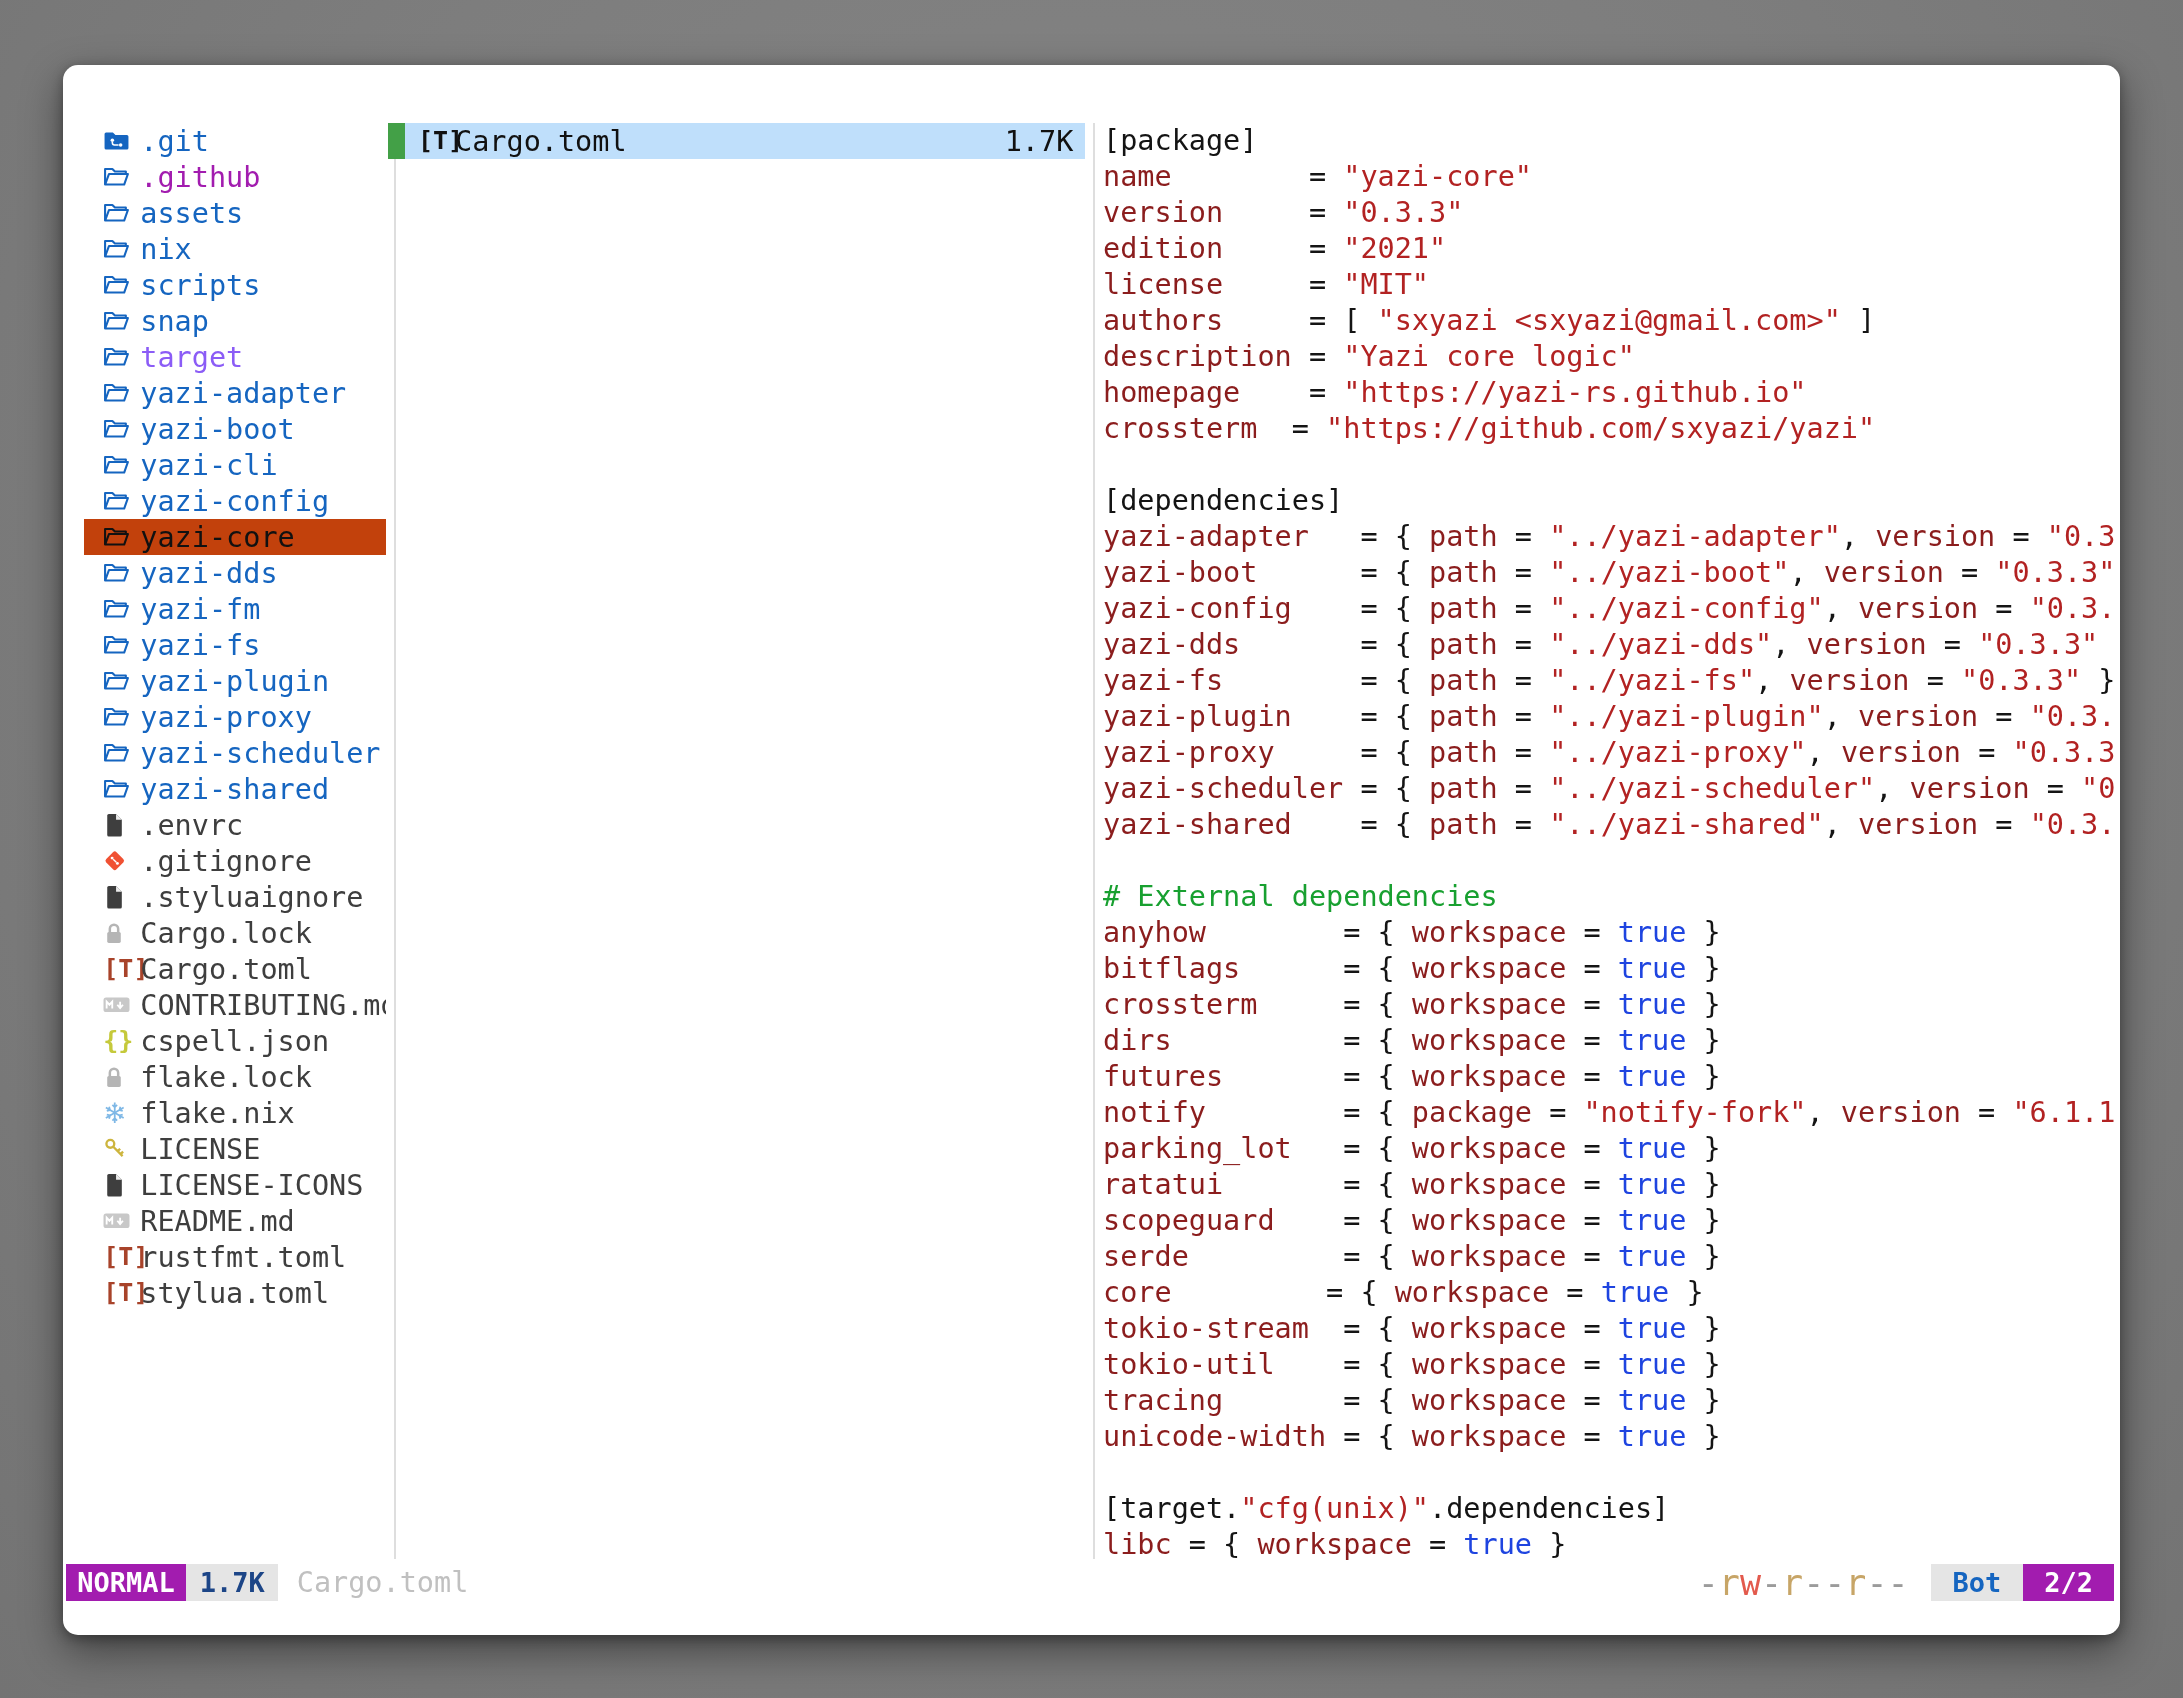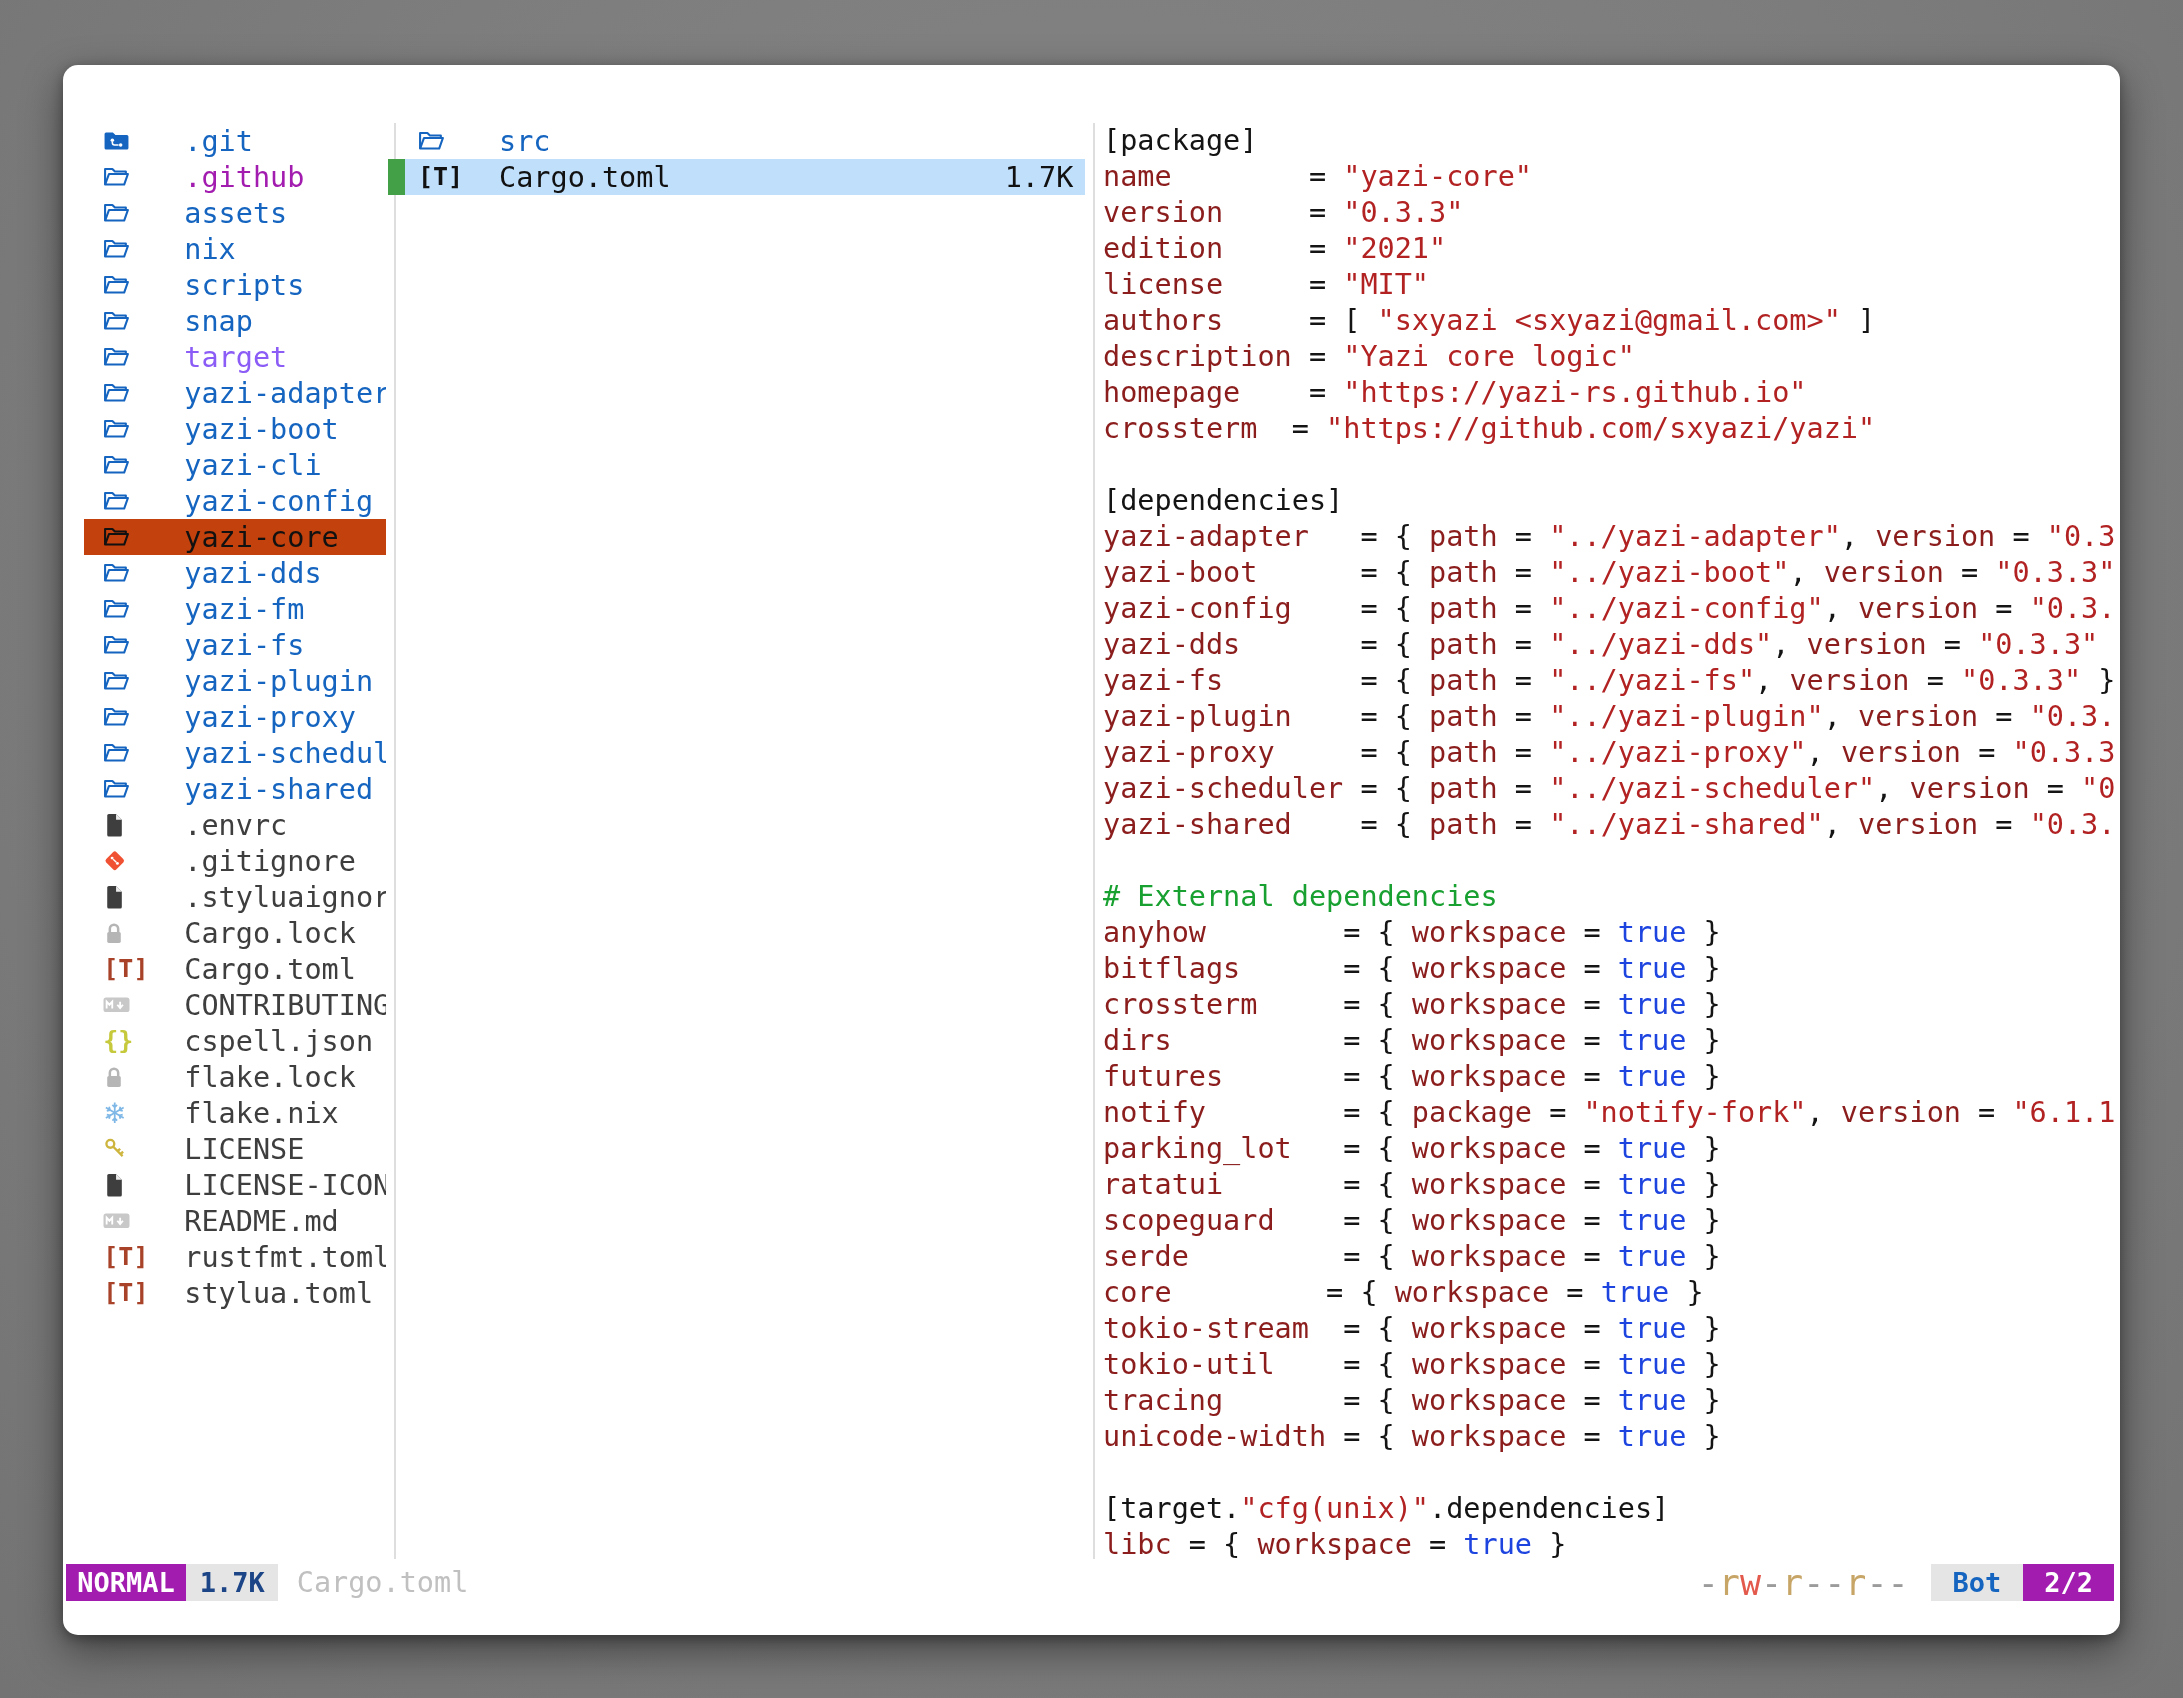--- a/index.html
+++ b/index.html
@@ -11,21 +11,21 @@
   .window{
     position:absolute;left:63px;top:65px;width:2057px;height:1570px;
     background:#ffffff;border-radius:15px;
     box-shadow:0 15px 42px rgba(0,0,0,0.45), 0 3.4px 11.7px rgba(0,0,0,0.30);
   }
   .vsep{position:absolute;top:58px;width:1.7px;height:1436px;background:#dedede;}
   .vsep.s1{left:331px;}
   .vsep.s2{left:1030px;}
 
   .pane{position:absolute;top:58px;}
-  .row{height:36px;display:flex;align-items:center;font-size:28.5px;white-space:pre;gap:44px;}
+  .row{height:36px;display:flex;align-items:center;font-size:28.5px;white-space:pre;}
   .row .ic{width:37px;display:flex;align-items:center;justify-content:flex-start;flex:0 0 37px;}
   .row .ic svg{display:block;}
   .row .ic .tic{font-size:25px;line-height:36px;}
   .row .lbl{overflow:hidden;}
 
   .sidebar{left:21px;width:302px;}
   .sidebar .row{padding-left:19.3px;}
   .sidebar .row.selected{background:#c2410c;}
 
   .middle{left:325px;width:697px;}
@@ -191,24 +191,20 @@
           </svg></span><span class="lbl" style="color:#3e3e3e">LICENSE-ICONS</span></div>
       <div class="row"><span class="ic"><svg width="27" height="23.5" viewBox="0 0 26 22">
             <rect x="0.5" y="4" width="25" height="14" rx="2.5" fill="#c8c8c8"></rect>
             <path d="M3.5 14.5 V8 L6.2 11 L8.9 8 V14.5" fill="none" stroke="#fff" stroke-width="1.8"></path>
             <path d="M16.5 8 V13.5 M13.8 11 L16.5 14.2 L19.2 11" fill="none" stroke="#fff" stroke-width="1.8"></path>
           </svg></span><span class="lbl" style="color:#3e3e3e">README.md</span></div>
       <div class="row"><span class="ic"><span class="tic" style="color:#a8432a;font-weight:bold">[T]</span></span><span class="lbl" style="color:#3e3e3e">rustfmt.toml</span></div>
       <div class="row"><span class="ic"><span class="tic" style="color:#a8432a;font-weight:bold">[T]</span></span><span class="lbl" style="color:#3e3e3e">stylua.toml</span></div>
     </div>
   <div class="pane middle" id="middle">
-      <div class="row"><span class="ic"><svg width="27" height="23.5" viewBox="0 0 26 22">
-            <path d="M2 18.5 V3.5 H9 L11.5 6 H22 V8.3" fill="none" stroke="#1565c0" stroke-width="2" stroke-linejoin="round"></path>
-            <path d="M2 18.5 L5.8 8.3 H24 L20.4 18.5 Z" fill="none" stroke="#1565c0" stroke-width="2" stroke-linejoin="round"></path>
-          </svg></span><span class="lbl" style="color:#1565c0">src</span></div>
       <div class="row selected"><span class="curbar"></span><span class="ic"><span class="tic" style="color:#111111;font-weight:bold">[T]</span></span><span class="lbl" style="color:#111111">Cargo.toml</span><span class="size">1.7K</span></div>
     </div>
   <div class="pane preview" id="preview">
       <div class="pline"><span class="tk-punct">[package]</span></div>
       <div class="pline"><span class="tk-key">name</span><span class="tk-punct">        = </span><span class="tk-str">"yazi-core"</span></div>
       <div class="pline"><span class="tk-key">version</span><span class="tk-punct">     = </span><span class="tk-str">"0.3.3"</span></div>
       <div class="pline"><span class="tk-key">edition</span><span class="tk-punct">     = </span><span class="tk-str">"2021"</span></div>
       <div class="pline"><span class="tk-key">license</span><span class="tk-punct">     = </span><span class="tk-str">"MIT"</span></div>
       <div class="pline"><span class="tk-key">authors</span><span class="tk-punct">     = [ </span><span class="tk-str">"sxyazi &lt;sxyazi@gmail.com&gt;"</span><span class="tk-punct"> ]</span></div>
       <div class="pline"><span class="tk-key">description</span><span class="tk-punct"> = </span><span class="tk-str">"Yazi core logic"</span></div>

